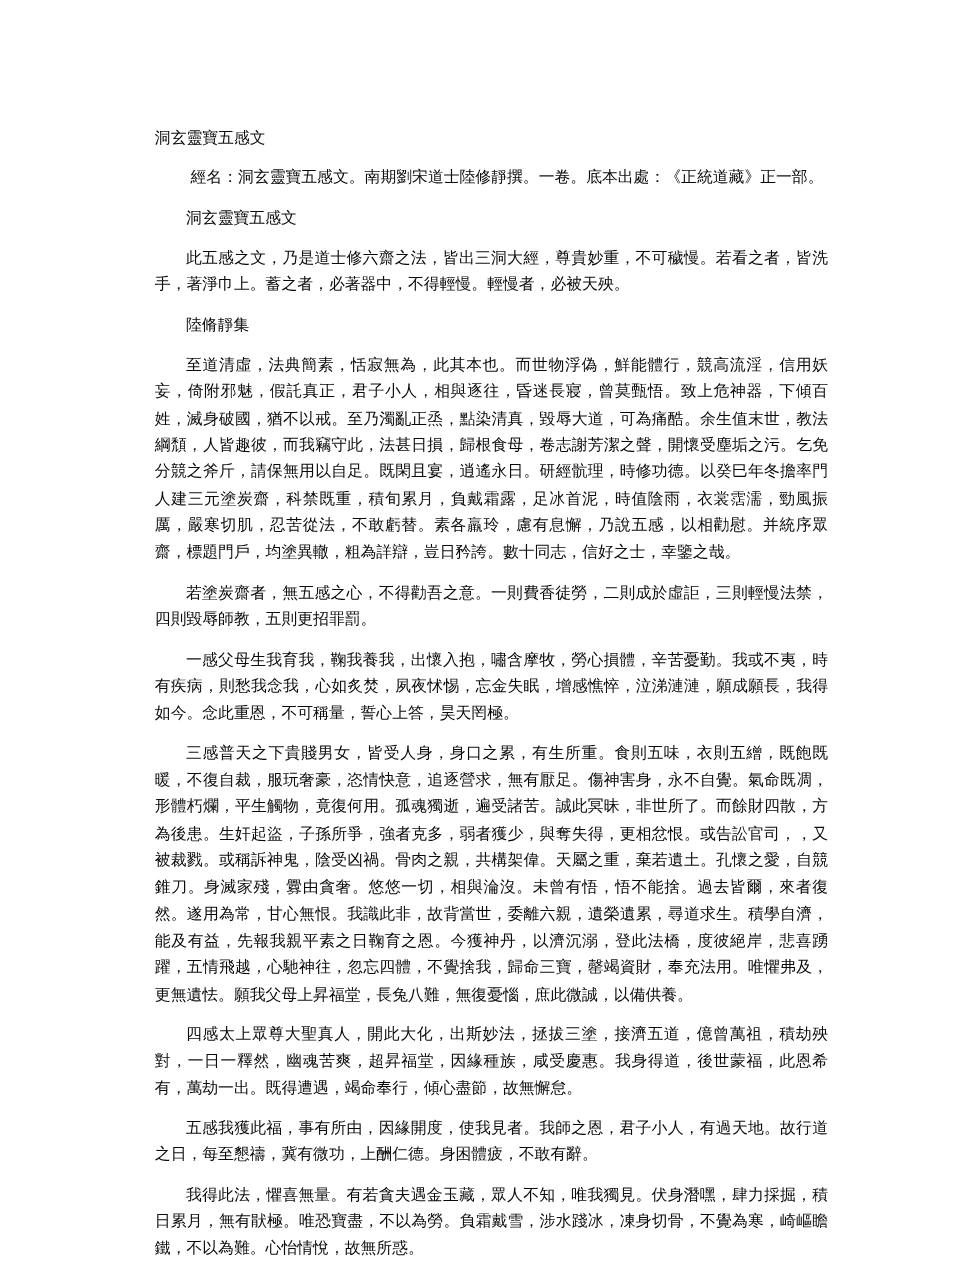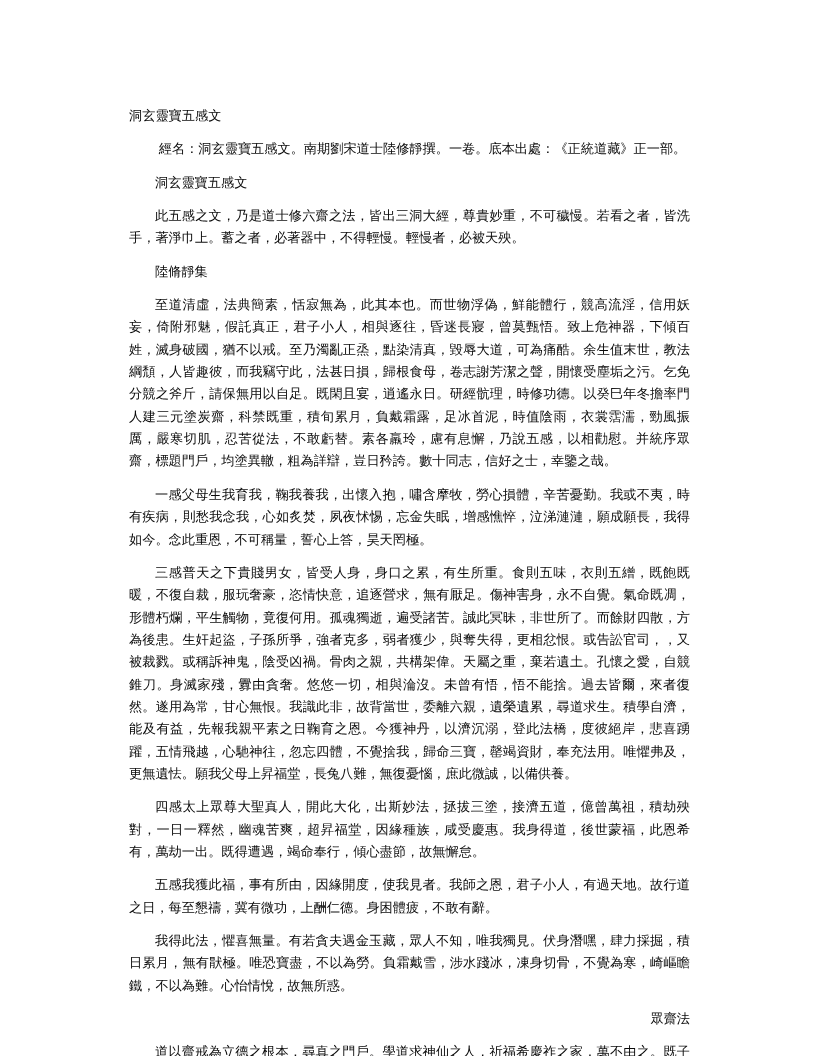--- a/index.html
+++ b/index.html
@@ -48,20 +48,21 @@
 <body>
 
 <div class="page">
   <div class="content" id="doc-body">
       <p class="blk noind" style="text-align: left; white-space: pre-wrap;">洞玄靈寶五感文</p>
       <p class="blk ind-head" style="text-align: center; white-space: pre-wrap;">經名：洞玄靈寶五感文。南期劉宋道士陸修靜撰。一卷。底本出處：《正統道藏》正一部。</p>
       <p class="blk ind-head" style="text-align: left; white-space: pre-wrap;">洞玄靈寶五感文</p>
       <p class="blk ind-head">此五感之文，乃是道士修六齋之法，皆出三洞大經，尊貴妙重，不可穢慢。若看之者，皆洗手，著淨巾上。蓄之者，必著器中，不得輕慢。輕慢者，必被天殃。</p>
       <p class="blk ind-head" style="text-align: left; white-space: pre-wrap;">陸脩靜集</p>
       <p class="blk ind-head">至道清虛，法典簡素，恬寂無為，此其本也。而世物浮偽，鮮能體行，競高流淫，信用妖妄，倚附邪魅，假託真正，君子小人，相與逐往，昏迷長寢，曾莫甄悟。致上危神器，下傾百姓，滅身破國，猶不以戒。至乃濁亂正烝，點染清真，毀辱大道，可為痛酷。余生值末世，教法綱頹，人皆趣彼，而我竊守此，法甚日損，歸根食母，卷志謝芳潔之聲，開懷受塵垢之污。乞免分競之斧斤，請保無用以自足。既閑且宴，逍遙永日。研經骯理，時修功德。以癸巳年冬擔率門人建三元塗炭齋，科禁既重，積旬累月，負戴霜露，足冰首泥，時值陰雨，衣裳霑濡，勁風振厲，嚴寒切肌，忍苦從法，不敢虧替。素各羸玲，慮有息懈，乃說五感，以相勸慰。并統序眾齋，標題門戶，均塗異轍，粗為詳辯，豈日矜誇。數十同志，信好之士，幸鑒之哉。</p>
+      <p class="blk ind-head">若塗炭齋者，無五感之心，不得勸吾之意。一則費香徒勞，二則成於虛詎，三則輕慢法禁，四則毀辱師教，五則更招罪罰。</p>
       <p class="blk ind-head">一感父母生我育我，鞠我養我，出懷入抱，嘯含摩牧，勞心損體，辛苦憂勤。我或不夷，時有疾病，則愁我念我，心如炙焚，夙夜怵惕，忘金失眠，增感憔悴，泣涕漣漣，願成願長，我得如今。念此重恩，不可稱量，誓心上答，昊天罔極。</p>
       <p class="blk ind-head">三感普天之下貴賤男女，皆受人身，身口之累，有生所重。食則五味，衣則五繒，既飽既暖，不復自裁，服玩奢豪，恣情快意，追逐營求，無有厭足。傷神害身，永不自覺。氣命既凋，形體朽爛，平生觸物，竟復何用。孤魂獨逝，遍受諸苦。誠此冥昧，非世所了。而餘財四散，方為後患。生奸起盜，子孫所爭，強者克多，弱者獲少，與奪失得，更相忿恨。或告訟官司，，又被裁戮。或稱訴神鬼，陰受凶禍。骨肉之親，共構架偉。天屬之重，棄若遺土。孔懷之愛，自競錐刀。身滅家殘，釁由貪奢。悠悠一切，相與淪沒。未曾有悟，悟不能捨。過去皆爾，來者復然。遂用為常，甘心無恨。我識此非，故背當世，委離六親，遺榮遺累，尋道求生。積學自濟，能及有益，先報我親平素之日鞠育之恩。今獲神丹，以濟沉溺，登此法橋，度彼絕岸，悲喜踴躍，五情飛越，心馳神往，忽忘四體，不覺捨我，歸命三寶，罄竭資財，奉充法用。唯懼弗及，更無遺怯。願我父母上昇福堂，長兔八難，無復憂惱，庶此微誠，以備供養。</p>
       <p class="blk ind-head">四感太上眾尊大聖真人，開此大化，出斯妙法，拯拔三塗，接濟五道，億曾萬祖，積劫殃對，一日一釋然，幽魂苦爽，超昇福堂，因緣種族，咸受慶惠。我身得道，後世蒙福，此恩希有，萬劫一出。既得遭遇，竭命奉行，傾心盡節，故無懈怠。</p>
       <p class="blk ind-head">五感我獲此福，事有所由，因緣開度，使我見者。我師之恩，君子小人，有過天地。故行道之日，每至懇禱，冀有微功，上酬仁德。身困體疲，不敢有辭。</p>
       <p class="blk ind-head">我得此法，懼喜無量。有若貪夫遇金玉藏，眾人不知，唯我獨見。伏身潛嘿，肆力採掘，積日累月，無有猒極。唯恐寶盡，不以為勞。負霜戴雪，涉水踐冰，凍身切骨，不覺為寒，崎嶇瞻鐵，不以為難。心怡情悅，故無所惑。</p>
       <p class="blk ind-head" style="text-align: right; white-space: pre-wrap;">眾齋法</p>
       <p class="blk ind-head">道以齋戒為立德之根本，尋真之門戶。學道求神仙之人，祈福希慶祚之家，萬不由之。既子識有明闇，則入悟有利鈍。資力有優劣，則所任有多</p>
     </div>
 </div>
 

